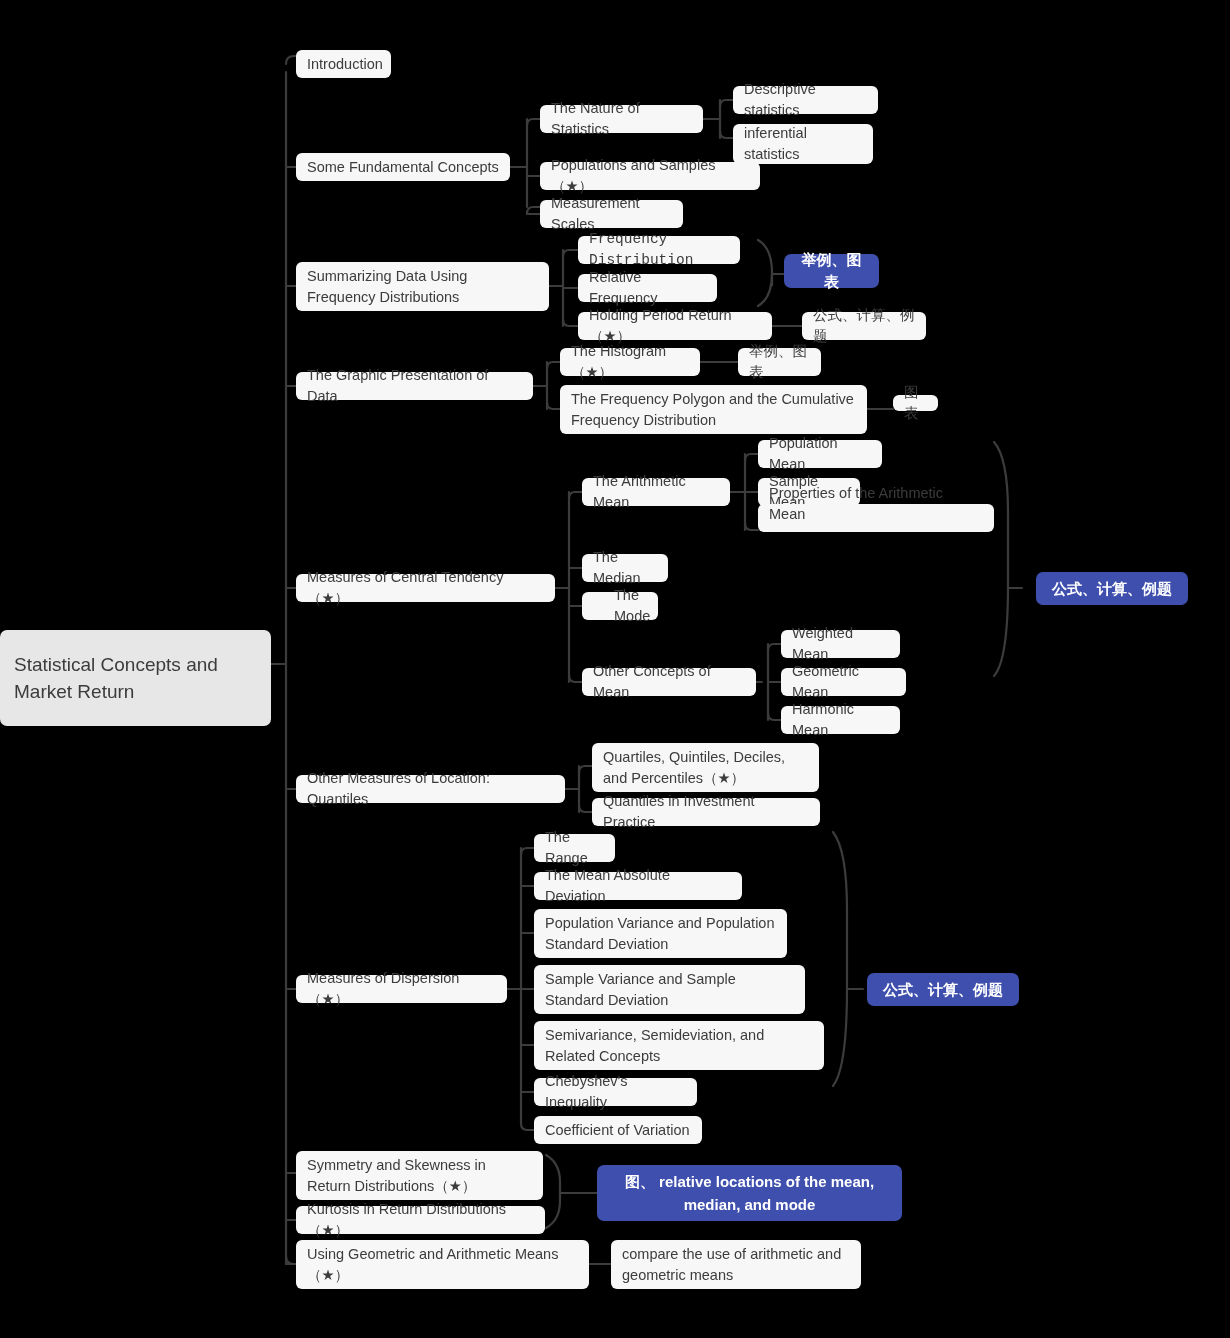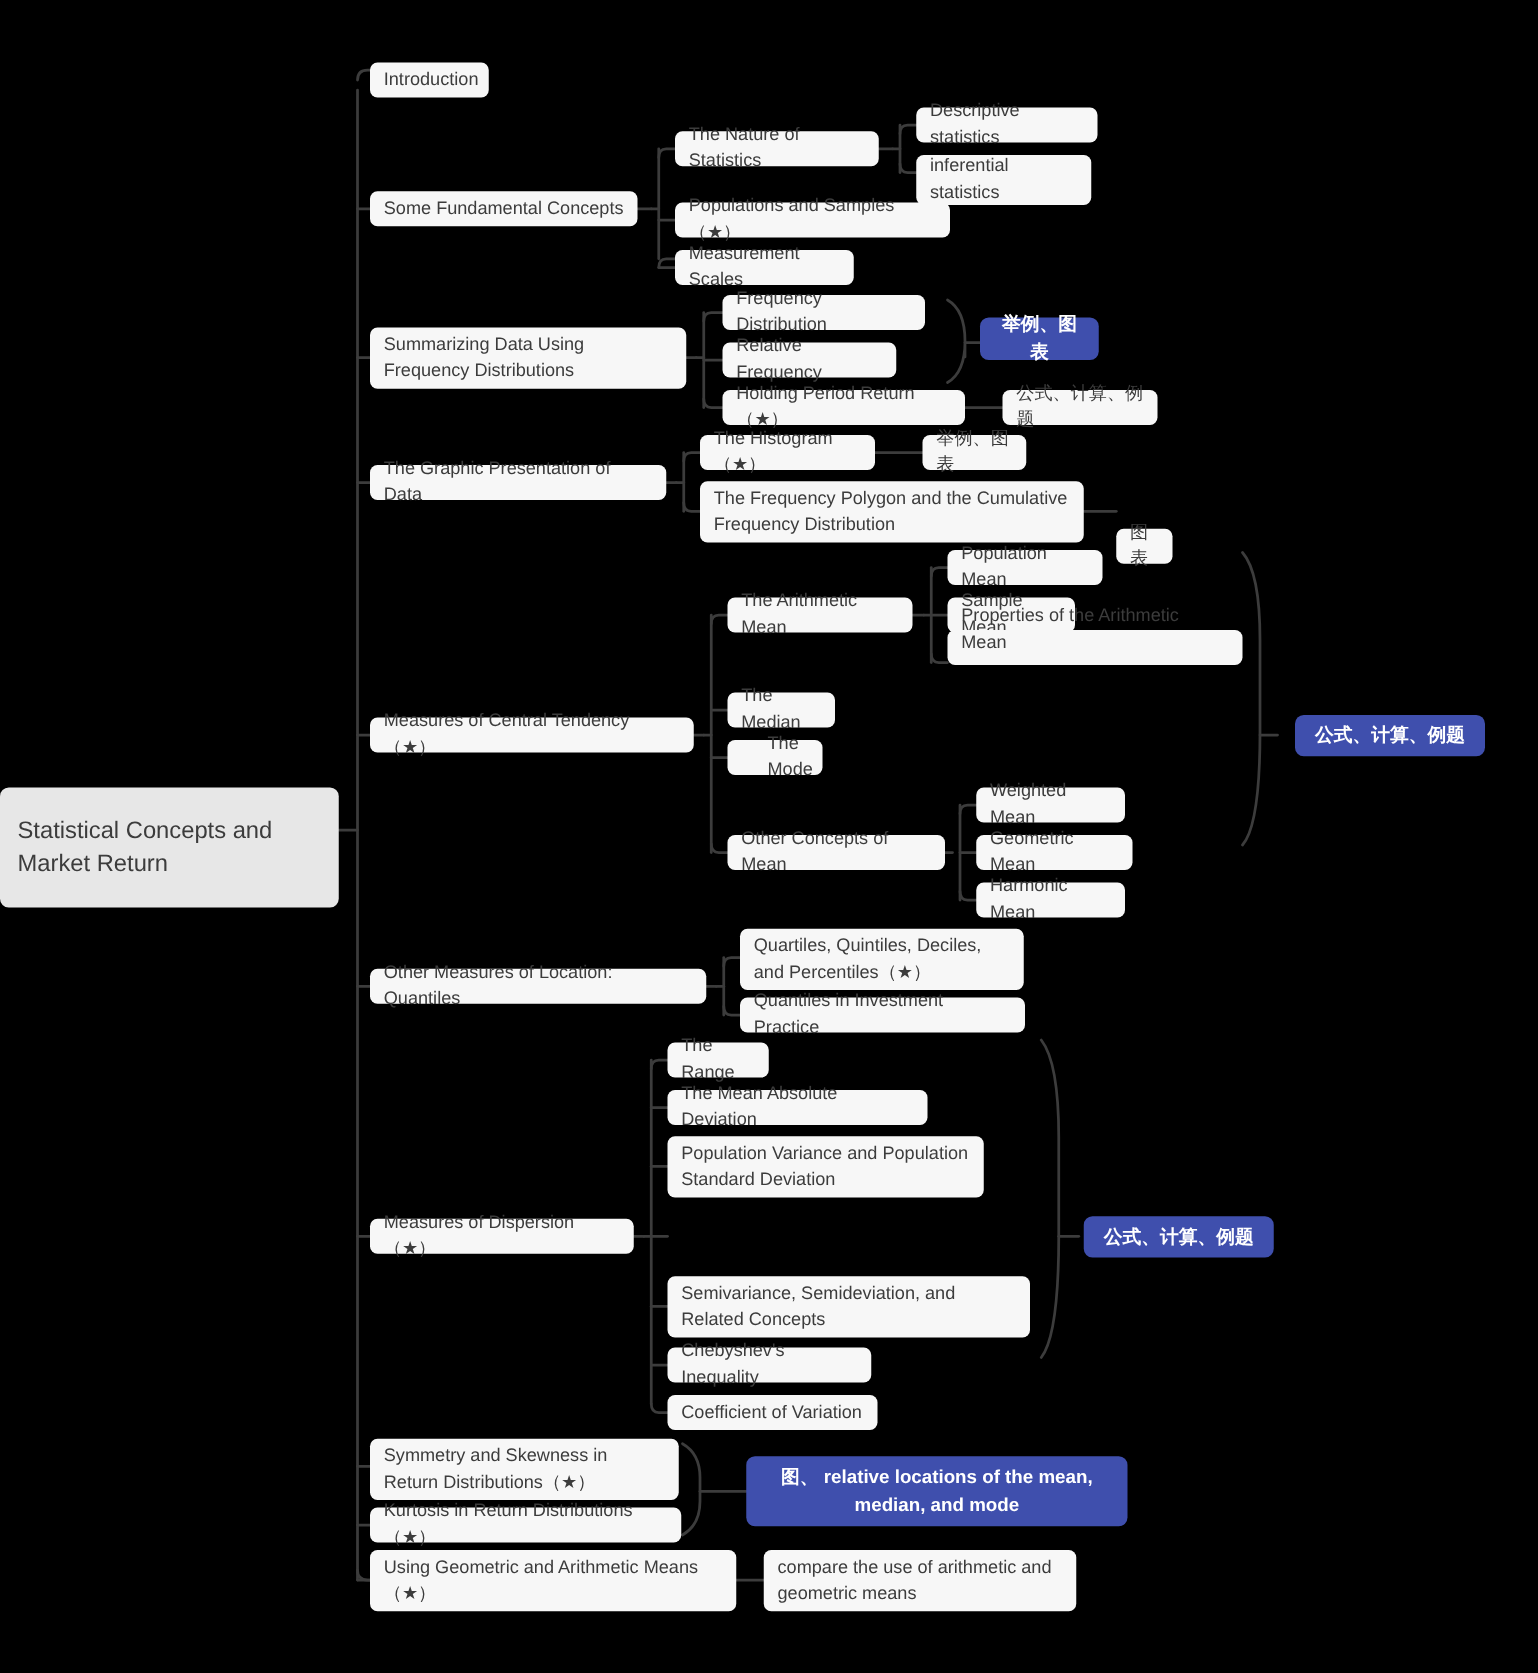--- a/index.html
+++ b/index.html
@@ -162,21 +162,21 @@
   </div>
 
   <div class="node n-plain" style="left:540px;top:200px;width:143px;height:28px;">
     <span class="tx">Measurement Scales</span>
   </div>
 
   <div class="node n-plain" style="left:296px;top:262px;width:253px;height:49px;">
     <span class="tx">Summarizing Data Using Frequency Distributions</span>
   </div>
 
-  <div class="node n-plain" style="left:578px;top:236px;width:162px;height:28px;">
+  <div class="node n-plain" style="left:578px;top:236px;width:162px;height:28px;font-family:Liberation Mono, monospace;">
     <span class="tx">Frequency Distribution</span>
   </div>
 
   <div class="node n-plain" style="left:578px;top:274px;width:139px;height:28px;">
     <span class="tx"> Relative Frequency</span>
   </div>
 
   <div class="node n-badge" style="left:784px;top:254px;width:95px;height:34px;">
     <span class="tx">举例、图表</span>
   </div>
@@ -198,21 +198,21 @@
   </div>
 
   <div class="node n-plain" style="left:738px;top:348px;width:83px;height:28px;">
     <span class="tx">举例、图表</span>
   </div>
 
   <div class="node n-plain" style="left:560px;top:385px;width:307px;height:49px;">
     <span class="tx">The Frequency Polygon and the Cumulative Frequency Distribution</span>
   </div>
 
-  <div class="node n-plain" style="left:893px;top:395px;width:45px;height:28px;margin-top:28px;">
+  <div class="node n-plain" style="left:893px;top:395px;width:45px;height:16px;">
     <span class="tx">图表</span>
   </div>
 
   <div class="node n-plain" style="left:296px;top:574px;width:259px;height:28px;">
     <span class="tx">Measures of Central Tendency（★）</span>
   </div>
 
   <div class="node n-plain" style="left:582px;top:478px;width:148px;height:28px;">
     <span class="tx">The Arithmetic Mean</span>
   </div>
@@ -278,20 +278,23 @@
   </div>
 
   <div class="node n-plain" style="left:534px;top:872px;width:208px;height:28px;">
     <span class="tx">The Mean Absolute Deviation</span>
   </div>
 
   <div class="node n-plain" style="left:534px;top:909px;width:253px;height:49px;">
     <span class="tx">Population Variance and Population Standard Deviation</span>
   </div>
 
+  <div class="node n-plain" style="left:534px;top:965px;width:271px;height:49px;">
+    <span class="tx">Sample Variance and Sample Standard Deviation</span>
+  </div>
 
   <div class="node n-plain" style="left:534px;top:1021px;width:290px;height:49px;">
     <span class="tx">Semivariance, Semideviation, and Related Concepts</span>
   </div>
 
   <div class="node n-plain" style="left:534px;top:1078px;width:163px;height:28px;">
     <span class="tx">Chebyshev's Inequality</span>
   </div>
 
   <div class="node n-plain" style="left:534px;top:1116px;width:168px;height:28px;">

